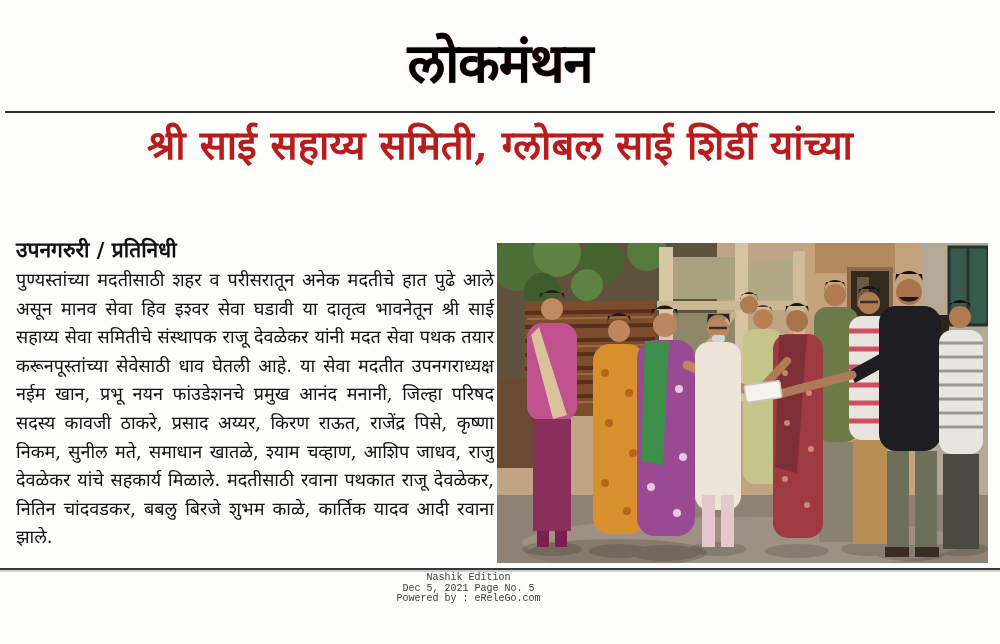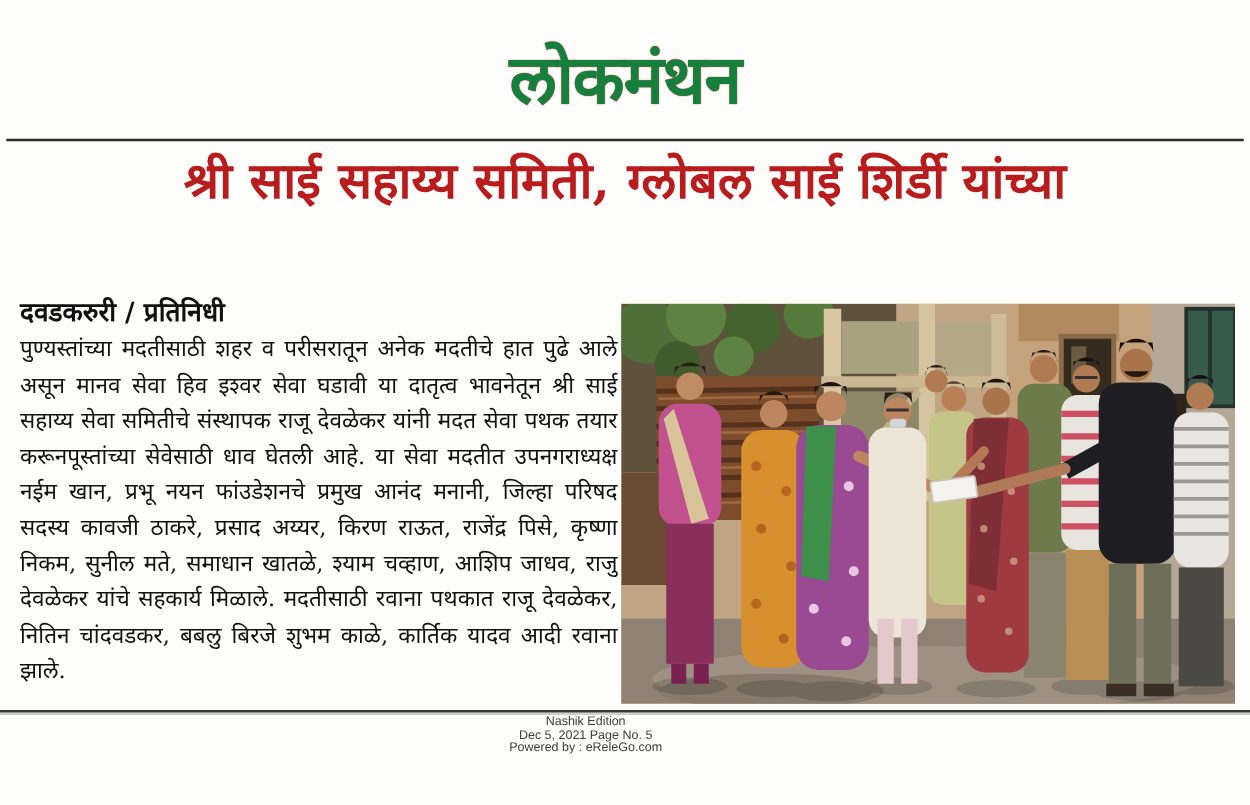--- a/index.html
+++ b/index.html
@@ -10,21 +10,21 @@
     position:relative;overflow:hidden;
   }
   .page{position:absolute;inset:0;background:#fdfdfc;}
 
   
   .masthead{
     position:absolute;top:26px;left:0;width:1000px;height:76px;
     display:flex;align-items:center;justify-content:center;
   }
   .masthead-title{
-    font-size:54px;font-weight:700;color:#15803d;
+    font-size:54px;font-weight:700;color:#000000;
     letter-spacing:-1px;line-height:1;
     text-shadow:0 0 1px #e01f22;
   }
 
   .rule{position:absolute;background:#2b2b2b;}
   .rule-top{top:111px;left:5px;width:990px;height:2px;}
   .rule-bottom{top:568px;left:0;width:1000px;height:2px;background:#3a3a3a;box-shadow:0 2px 0 #cfcfcf;}
 
   
   .headline{
@@ -54,42 +54,42 @@
   .photo{
     position:absolute;top:243px;left:497px;width:491px;height:320px;
     background:#bfa584;overflow:hidden;
   }
   .photo svg{display:block;width:100%;height:100%;}
 
   
   .footer{
     position:absolute;top:573px;left:0;width:937px;
     text-align:center;color:#3c3c3c;
-    font-family:Liberation Sans, sans-serif;
+    font-family:Liberation Mono, monospace;
     font-size:10px;line-height:10.5px;
   }
   .footer div{white-space:pre;}
 </style>
 </head>
 <body>
 
 <div class="page">
 
   <div class="masthead">
     <span class="masthead-title">लोकमंथन</span>
   </div>
 
   <div class="rule rule-top"></div>
 
   <h1 class="headline" style="margin:0;">
     <span class="hl-line">श्री साई सहाय्य समिती, ग्लोबल साई शिर्डी यांच्या</span>
   </h1>
 
   <div class="article-col">
-    <div class="byline">दवडकरुरी / प्रतिनिधी</div>
+    <div class="byline">उपनगरुरी / प्रतिनिधी</div>
     <div class="body-text">पुण्यस्तांच्या मदतीसाठी शहर व परीसरातून अनेक मदतीचे हात पुढे आले असून मानव सेवा हिव इश्वर सेवा घडावी या दातृत्व भावनेतून श्री साई सहाय्य सेवा समितीचे संस्थापक राजू देवळेकर यांनी मदत सेवा पथक तयार करूनपूस्तांच्या सेवेसाठी धाव घेतली आहे. या सेवा मदतीत उपनगराध्यक्ष नईम खान, प्रभू नयन फांउडेशनचे प्रमुख आनंद मनानी, जिल्हा परिषद सदस्य कावजी ठाकरे, प्रसाद अय्यर, किरण राऊत, राजेंद्र पिसे, कृष्णा निकम, सुनील मते, समाधान खातळे, श्याम चव्हाण, आशिप जाधव, राजु देवळेकर यांचे सहकार्य मिळाले. मदतीसाठी रवाना पथकात राजू देवळेकर, नितिन चांदवडकर, बबलु बिरजे शुभम काळे, कार्तिक यादव आदी रवाना झाले.</div>
   </div>
 
   <div class="photo">
     <svg viewBox="0 0 491 320" preserveAspectRatio="none">
 
       <g>
         <rect x="0" y="0" width="491" height="320" fill="#bfa584"></rect>
         <rect x="0" y="0" width="220" height="135" fill="#5f523c"></rect>
         <circle cx="20" cy="22" r="26" fill="#4f6f38"></circle>

